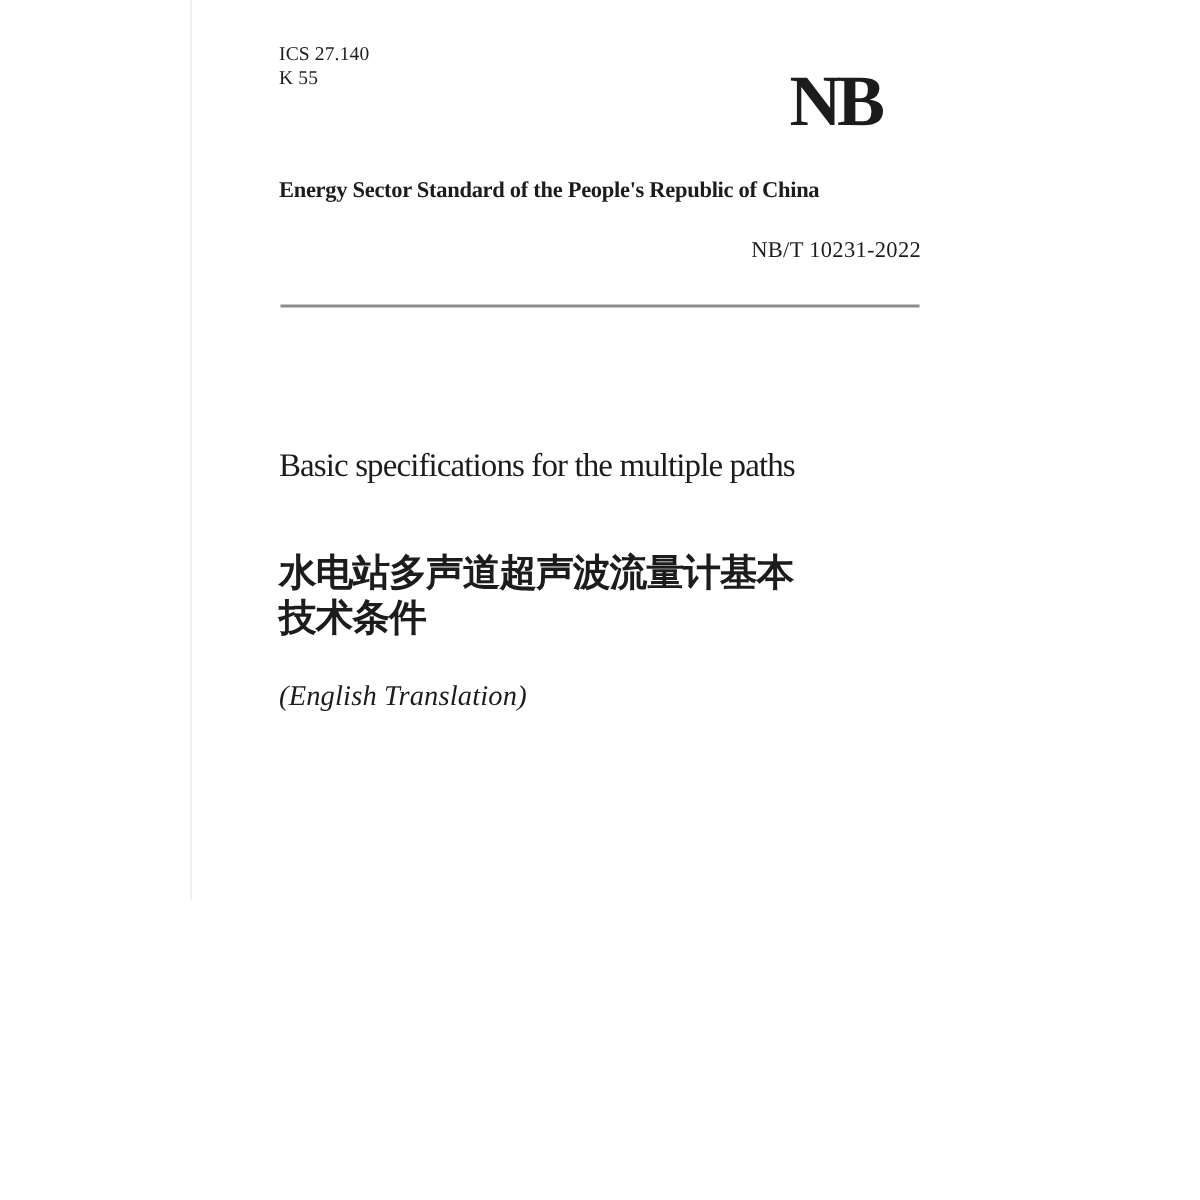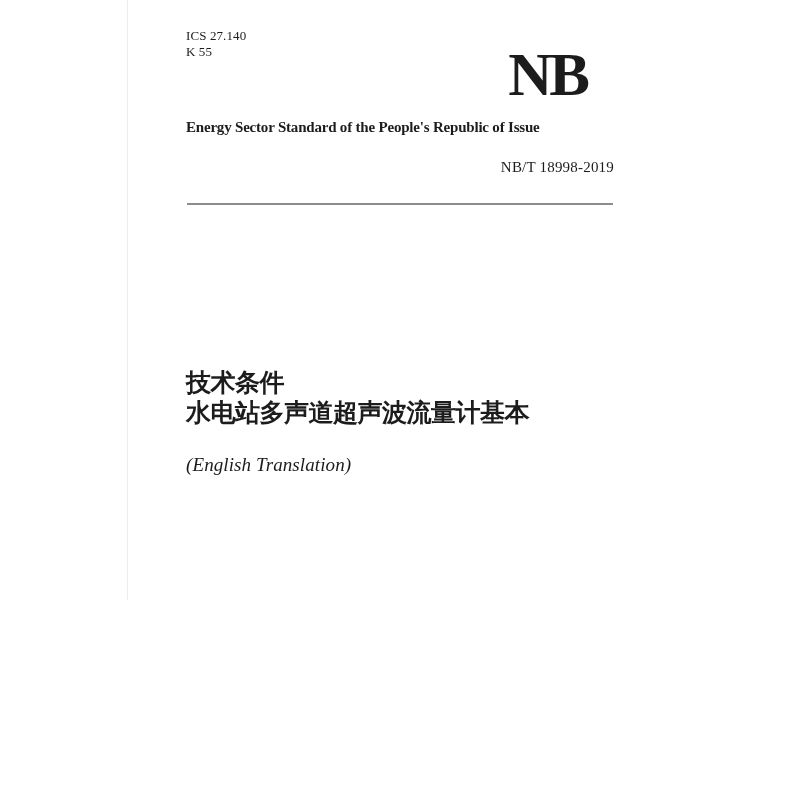--- a/index.html
+++ b/index.html
@@ -31,21 +31,21 @@
     font-size: 13px;
     line-height: 16px;
     letter-spacing: 0.1px;
   }
   .nb-logo {
     position: absolute;
     left: 186px;
     top: 44px;
     width: 401px;
     text-align: right;
-    font-size: 61px;
+    font-size: 48px;
     line-height: 1;
     font-weight: 700;
     letter-spacing: -3px;
   }
   .standard-type {
     position: absolute;
     left: 186px;
     top: 120px;
     font-size: 15px;
     line-height: 1;
@@ -137,32 +137,33 @@
 
   <div class="page-edge"></div>
 
   <div class="ics-block">
     <div>ICS 27.140</div>
     <div>K 55</div>
   </div>
 
   <div class="nb-logo">NB</div>
 
-  <div class="standard-type">Energy Sector Standard of the People's Republic of Issue</div>
+  <div class="standard-type">Energy Sector Standard of the People's Republic of China</div>
 
-  <div class="standard-number">NB/T 18998-2019</div>
+  <div class="standard-number">NB/T 10231-2022</div>
 
   <div class="top-rule"></div>
 
   <div class="title-en">
+    <div>Basic specifications for the multiple paths</div>
   </div>
 
   <div class="title-zh">
+    <div>水电站多声道超声波流量计基本</div>
     <div>技术条件</div>
-    <div>水电站多声道超声波流量计基本</div>
   </div>
 
   <div class="translation-note">(English Translation)</div>
 
 
   <div class="bottom-rule"></div>
 
   <div class="issued-row">
     <span>Issued by</span>
   </div>

